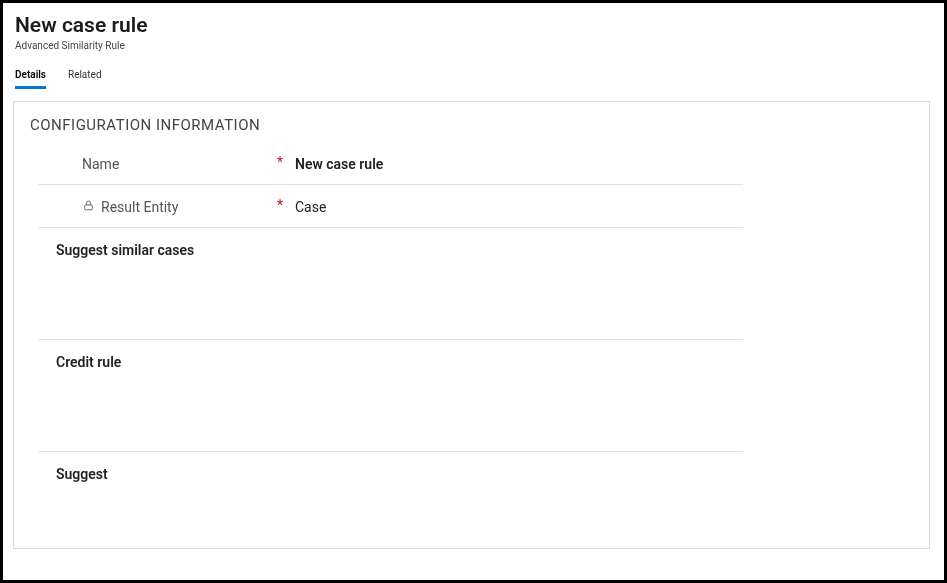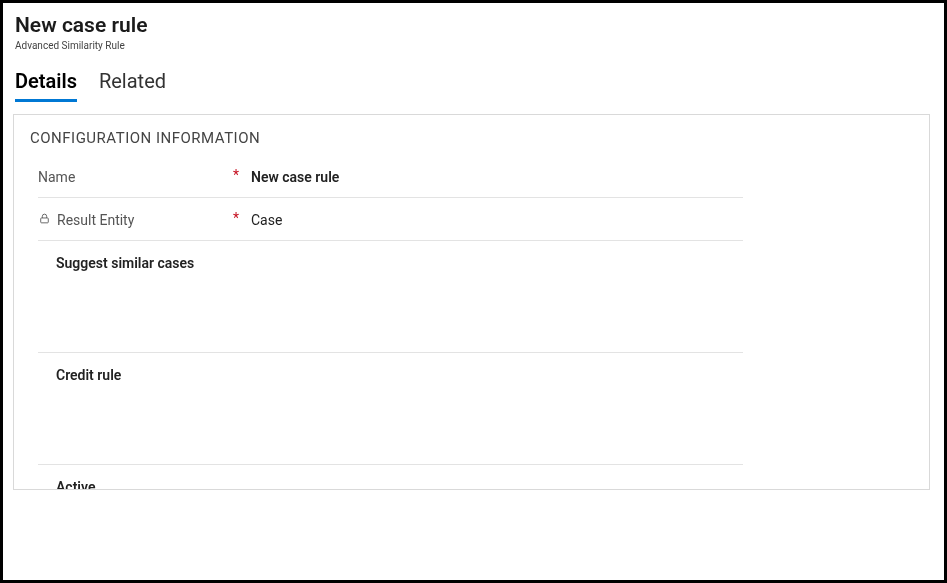--- a/index.html
+++ b/index.html
@@ -28,36 +28,36 @@
       font-size: 10px;
       color: #444;
       margin-top: 2px;
     }
     .tabs {
       display: flex;
       gap: 22px;
       padding: 18px 12px 0 12px;
     }
     .tab {
-      font-size: 20px;
+      font-size: 10px;
       color: #333;
       padding-bottom: 6px;
       cursor: pointer;
       border-bottom: 3px solid transparent;
     }
     .tab.active {
       font-weight: 600;
       color: #000;
       border-bottom: 3px solid #0078d4;
     }
     .panel {
       margin: 12px 14px 0 10px;
       border: 1px solid #d9d9d9;
       padding: 14px 16px 0 16px;
-      height: 376px;
+      height: 448px;
       overflow: hidden;
     }
     .section-title {
       font-size: 15px;
       letter-spacing: 0.5px;
       color: #444;
       font-weight: 400;
       margin-bottom: 8px;
     }
     .field-row {
@@ -73,20 +73,21 @@
       align-items: flex-start;
     }
     .label-col {
       width: 195px;
       display: flex;
       align-items: center;
       gap: 6px;
       color: #555;
       font-size: 14px;
       padding-top: 2px;
+      margin-left: 44px;
     }
     .lock-icon svg {
       width: 13px;
       height: 13px;
       stroke: #555;
       fill: none;
       stroke-width: 1.6;
     }
     .req {
       color: #c50f1f;
@@ -151,16 +152,16 @@
     <div class="value-col">Suggest similar cases</div>
   </div>
 
   <div class="field-row tall">
     <span class="req-spacer"></span>
     <div class="value-col">Credit rule</div>
   </div>
 
   <div class="field-row" style="border-bottom:none;">
     <span class="req-spacer"></span>
-    <div class="value-col">Active</div>
+    <div class="value-col">Suggest</div>
   </div>
 
 </div>
 
 </body></html>

